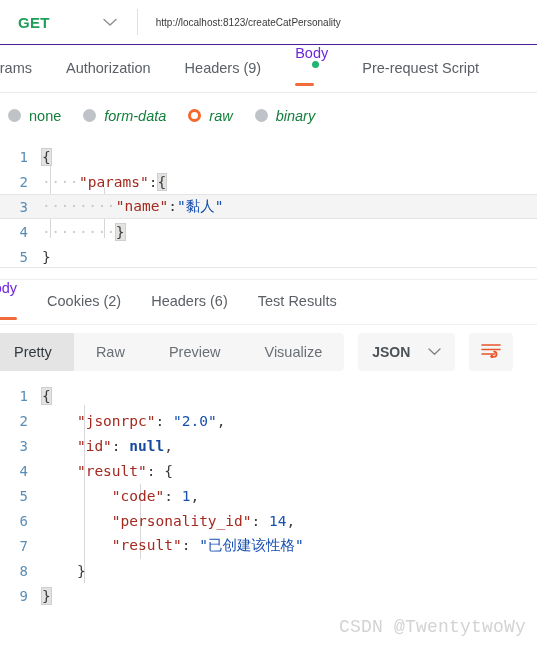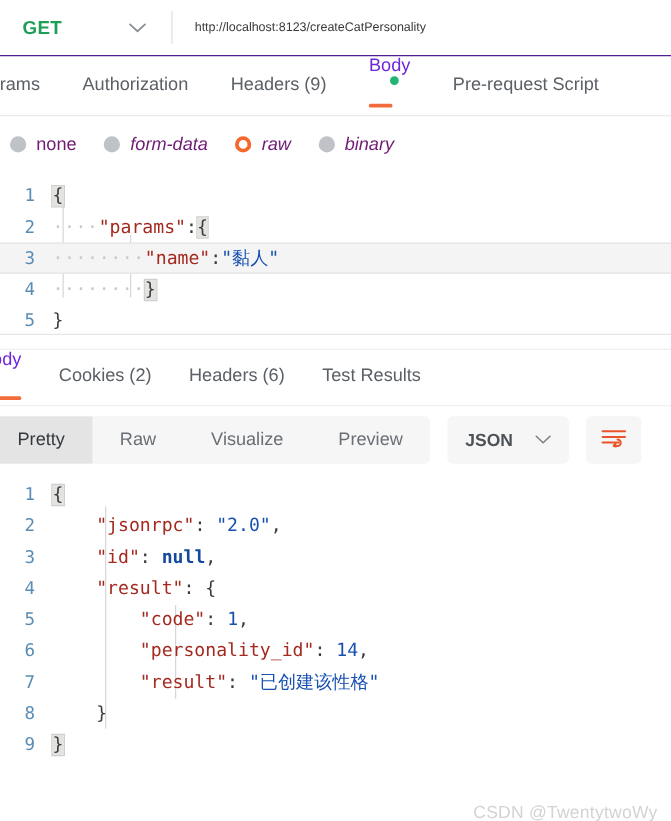--- a/index.html
+++ b/index.html
@@ -94,21 +94,21 @@
     height: 45px;
     display: flex;
     align-items: center;
     padding-left: 8px;
     box-sizing: border-box;
   }
   .radio-item {
     display: flex;
     align-items: center;
     font-size: 14.5px;
-    color: #701a75;
+    color: #15803d;
     white-space: nowrap;
   }
   .radio-item + .radio-item { margin-left: 22px; font-style: italic; }
   .radio-dot {
     width: 13px;
     height: 13px;
     border-radius: 50%;
     background: #bfc3c7;
     margin-right: 8px;
     flex: 0 0 auto;
@@ -256,24 +256,24 @@
     position: relative;
     padding-top: 4px;
     height: 248px;
     overflow: hidden;
   }
   .res-editor-wrap .ln { color: #5a8db5; }
 
   .watermark {
     position: absolute;
     right: 11px;
-    bottom: 0;
-    font-size: 14px;
+    bottom: 20px;
+    font-size: 18px;
     color: #d3d3d3;
-    font-family: Liberation Sans, sans-serif;
+    font-family: Liberation Mono, monospace;
     letter-spacing: .2px;
   }
 </style>
 </head>
 <body>
 
 <div class="url-bar">
   <span class="method">GET</span>
   <span class="method-chevron">
     <svg width="14" height="9" viewBox="0 0 14 9">
@@ -374,24 +374,24 @@
 
 <div class="res-toolbar">
   <div class="seg">
     <div class="seg-item active">
         <span>Pretty</span>
       </div>
     <div class="seg-item">
         <span>Raw</span>
       </div>
     <div class="seg-item">
-        <span>Visualize</span>
+        <span>Preview</span>
       </div>
     <div class="seg-item">
-        <span>Preview</span>
+        <span>Visualize</span>
       </div>
   </div>
 
   <div class="sel-box">
     <span>JSON</span>
     <span class="chev">
       <svg width="13" height="8" viewBox="0 0 13 8">
           <path d="M1 1 L6.5 6.2 L12 1" fill="none" stroke="#7d8286" stroke-width="1.3" stroke-linecap="round" stroke-linejoin="round"></path>
         </svg>
     </span>

